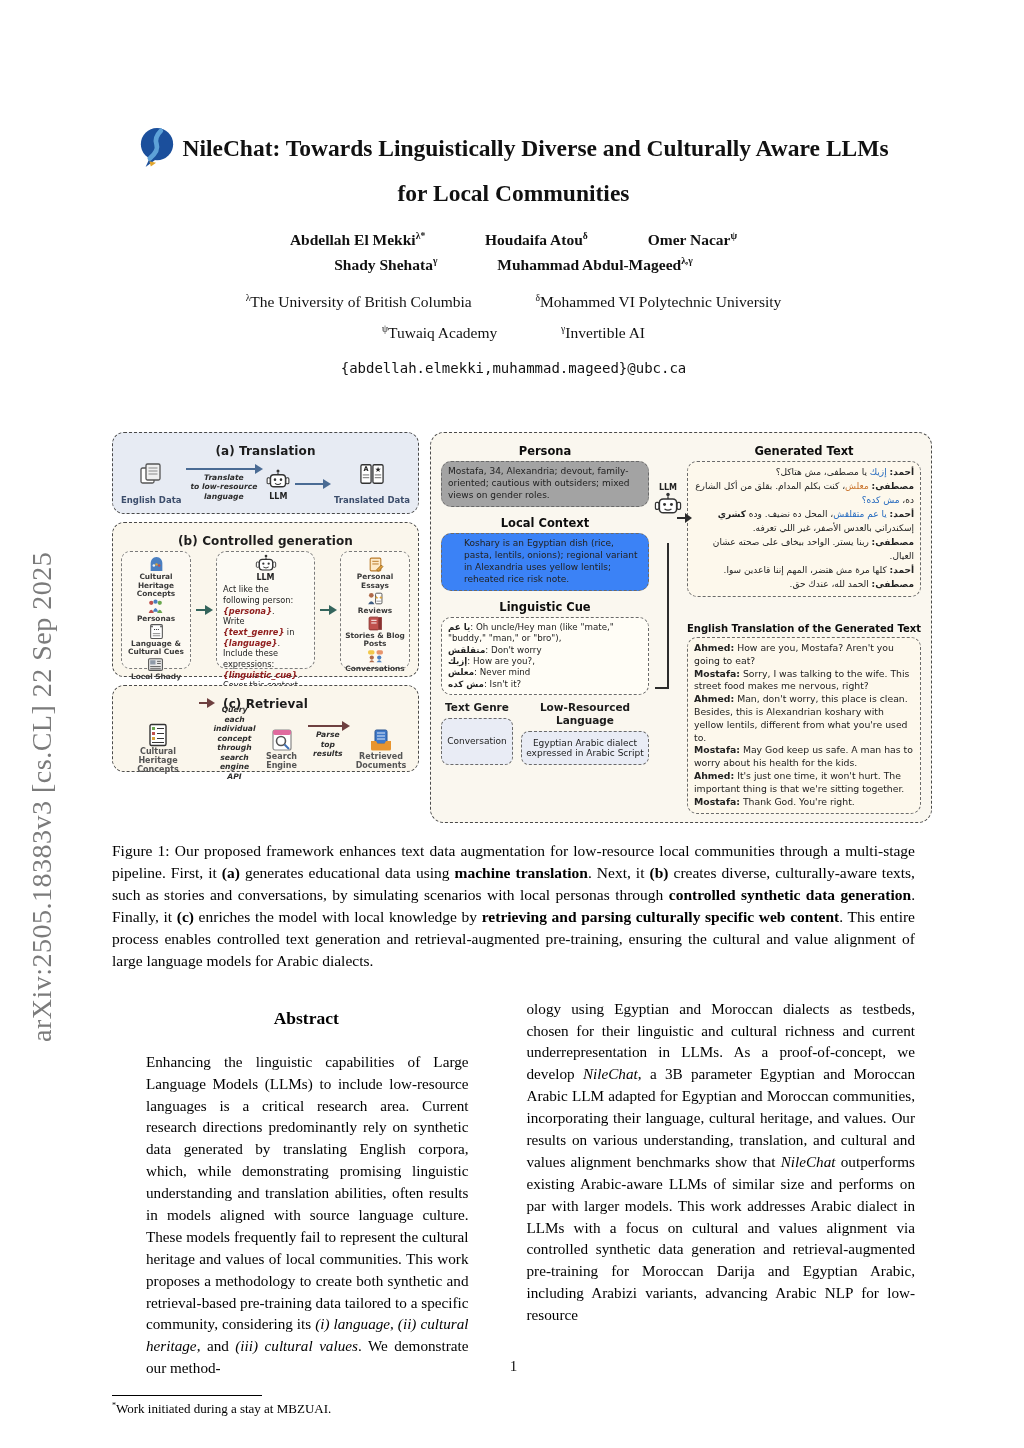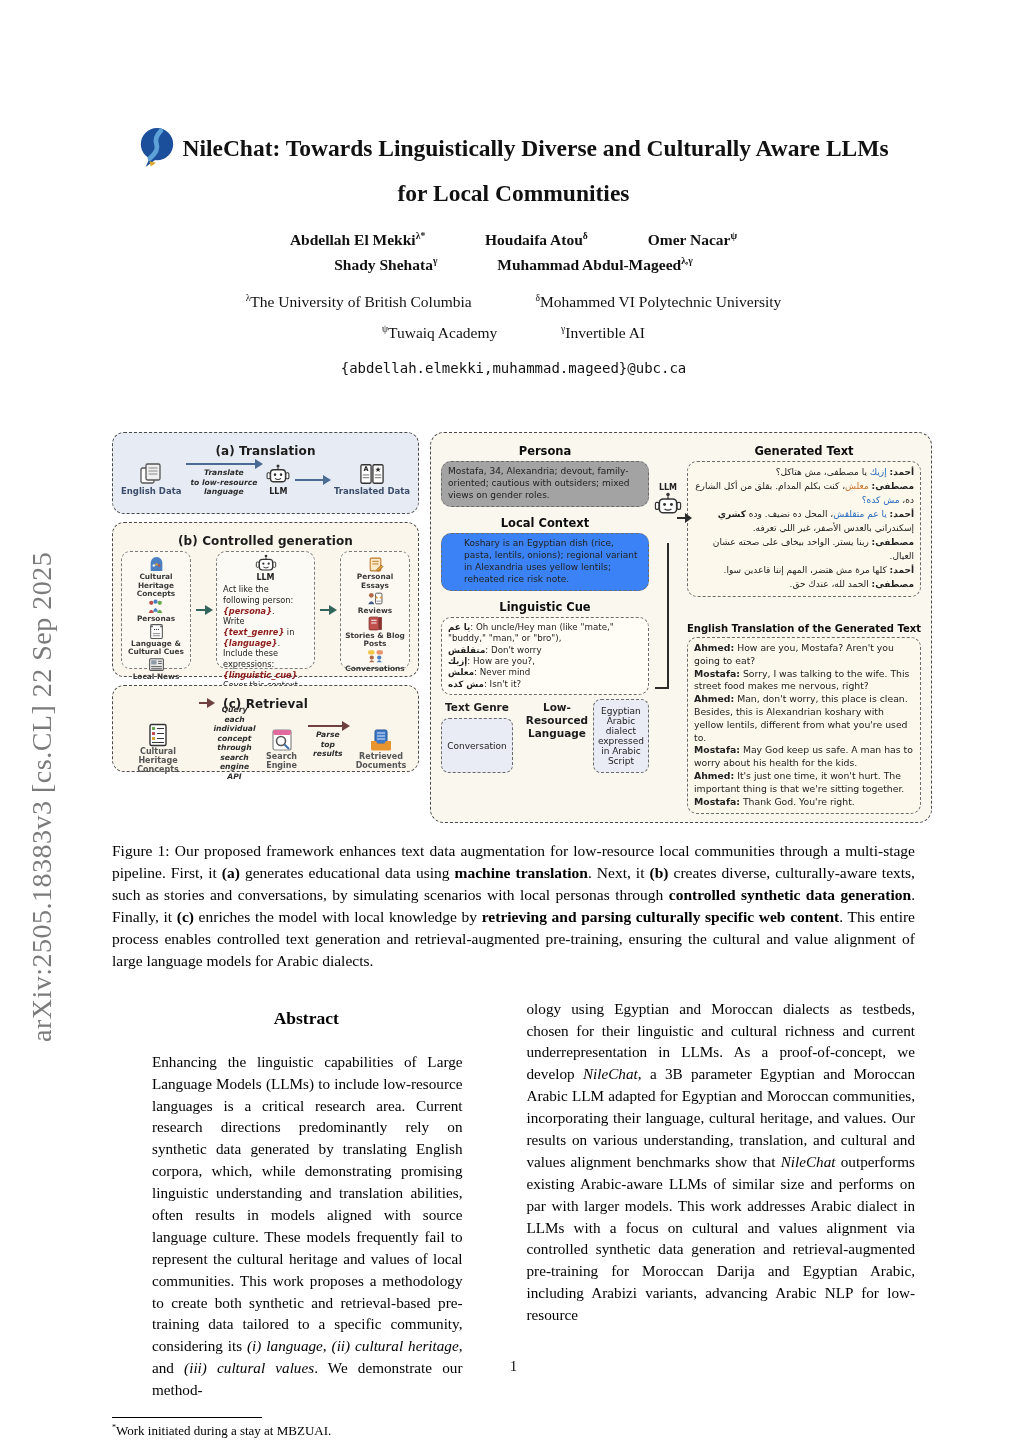--- a/index.html
+++ b/index.html
@@ -34,21 +34,21 @@
   .fig-left { width:307px; display:flex; flex-direction:column; gap:8px; flex:none; }
   .panel { border:1.6px dashed #4a4a4a; border-radius:12px; padding:11px 8px; box-sizing:border-box; }
   .panel-title { text-align:center; font-weight:bold; font-size:12px; letter-spacing:0.1px; }
   .panel-a { background:#e7ebf3; height:82px; }
   .panel-b { background:#faf6ec; height:155px; }
   .panel-c { background:#faf6ec; height:87px; }
 
   .pa-row { display:flex; align-items:center; justify-content:space-between; margin-top:4px; }
   .node { display:flex; flex-direction:column; align-items:center; text-align:center;
           font-size:8.5px; font-weight:bold; color:#3c4d6b; line-height:1.15; flex:none; }
-  .node .nlbl { margin-top:1px; }
+  .node .nlbl { margin-top:10px; }
   .arrow-wrap { flex:1; display:flex; flex-direction:column; align-items:center; margin:0 5px; }
   .arr { position:relative; height:2px; background:#4a6b94; width:100%; }
   .arr::after { content:''; position:absolute; right:-2px; top:-4px;
     border-left:8px solid #4a6b94; border-top:5px solid transparent; border-bottom:5px solid transparent; }
   .arr.teal { background:#34655c; } .arr.teal::after { border-left-color:#34655c; }
   .arr.maroon { background:#6e4040; } .arr.maroon::after { border-left-color:#6e4040; }
   .arr-label { font-size:7.6px; font-weight:bold; font-style:italic; color:#2c2c2c; text-align:center; margin-top:3px; line-height:1.25; }
   .llm-lbl { font-size:8px; font-weight:bold; color:#222; text-align:center; }
 
   .pb-row { display:flex; align-items:stretch; gap:5px; margin-top:3px; height:118px; }
@@ -76,21 +76,21 @@
   .rp-right { flex:1; min-width:0; }
   .rp-h { text-align:center; font-weight:bold; font-size:11.5px; margin:3px 0 3px; color:#0d0d0d; }
   .rp-h.small { font-size:10px; white-space:nowrap; }
   .rp-box { border:1.3px dashed #6a6a6a; border-radius:10px; padding:4px 6px; font-size:9px; line-height:1.32; color:#222; }
   .persona-box { background:#a3a3a3; }
   .context-box { background:#3b82f6;padding-left:22px; }
   .cue-box { background:#fffdf6; font-size:8.7px; }
   .ar { font-weight:bold; }
   .genre-row { display:flex; gap:8px; margin-top:4px; }
   .genre-col { width:72px; flex:none; display:flex; flex-direction:column; }
-  .lang-col { flex:1; display:flex; flex-direction:row; }
+  .lang-col { flex:1; display:flex; flex-direction:column; }
   .genre-h { text-align:center; font-weight:bold; font-size:10.5px; line-height:1.2; margin:2px 0 4px; }
   .genre-box { background:#e9ecf5; border:1.3px dashed #6a6a6a; border-radius:8px; font-size:9px;
                padding:6px 4px; text-align:center; flex:1; display:flex; align-items:center; justify-content:center; }
   .arabic-box { direction:rtl; text-align:right; background:#fdf8ec; font-size:9px; line-height:1.55; }
   .english-box { background:#fdf8ec; font-size:9.3px; line-height:1.38; }
   .blue { color:#1f66bd; }
   .orange { color:#c8722a; }
   .rp-mid .vline { position:absolute; left:18px; top:102px; width:2px; height:146px; background:#2c2c2c; }
   .rp-mid .hbend { position:absolute; left:6px; top:246px; width:13px; height:2px; background:#2c2c2c; }
   .rp-mid .mid-arr { position:absolute; left:28px; top:76px; width:13px; height:2px; background:#2c2c2c; }
@@ -98,21 +98,21 @@
      border-left:7px solid #2c2c2c; border-top:5px solid transparent; border-bottom:5px solid transparent; }
   .rp-mid .mid-llm { position:absolute; left:0; top:42px; width:38px; text-align:center; }
 
   
   .caption { margin-top:17px; font-size:15.5px; line-height:1.42; text-align:justify; color:#000; }
 
   
   .cols { display:flex; gap:26px; margin-top:26px; }
   .col { width:389px; font-size:15.2px; line-height:1.44; text-align:justify; color:#000; }
   .abstract-title { text-align:center; font-weight:bold; font-size:17.5px; margin:8px 0 20px; }
-  .abstract-p { padding:0 22px 0 24px; margin:16px; }
+  .abstract-p { padding:0 22px 0 24px; margin:10px; }
   .fnrule { width:150px; border:none; border-top:1.2px solid #000; margin:16px 0 5px 0; }
   .footnote { font-size:13px; line-height:1.3; }
   .pageno { position:absolute; top:1358px; left:0; width:100%; text-align:center; font-size:15px; }
 
   .icon16 { width:17px; height:17px; display:block; }
   .icon22 { width:24px; height:24px; display:block; }
 </style>
 </head>
 <body>
 
@@ -245,21 +245,21 @@
             </div>
             <div class="io-item">
               <svg class="icon16" viewBox="0 0 16 16">
                 <rect x="1.5" y="2.5" width="13" height="11" rx="1" fill="#e8e8e8" stroke="#555" stroke-width="1"></rect>
                 <rect x="3" y="4" width="5" height="4" fill="#8f9aa8"></rect>
                 <line x1="9.5" y1="5" x2="13" y2="5" stroke="#555" stroke-width="0.9"></line>
                 <line x1="9.5" y1="7" x2="13" y2="7" stroke="#555" stroke-width="0.9"></line>
                 <line x1="3" y1="10" x2="13" y2="10" stroke="#555" stroke-width="0.9"></line>
                 <line x1="3" y1="12" x2="13" y2="12" stroke="#555" stroke-width="0.9"></line>
               </svg>
-              <span>Local News</span>
+              <span>Local Shady</span>
             </div>
           </div>
 
           <div class="pb-arrow">
               <div class="arr teal"></div>
             </div>
 
           <div class="prompt-box">
             <div class="prompt-head">
               <svg width="22" height="20" viewBox="0 0 32 30">

